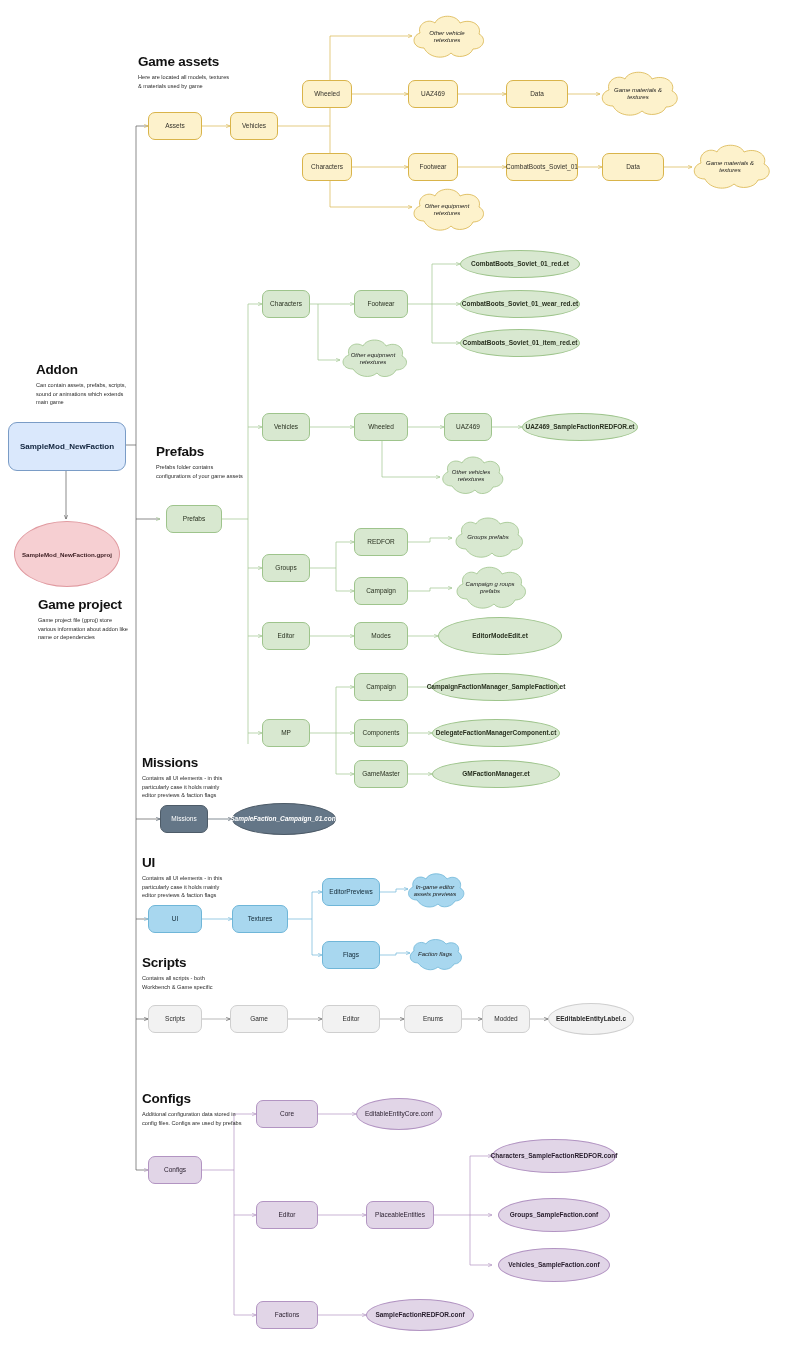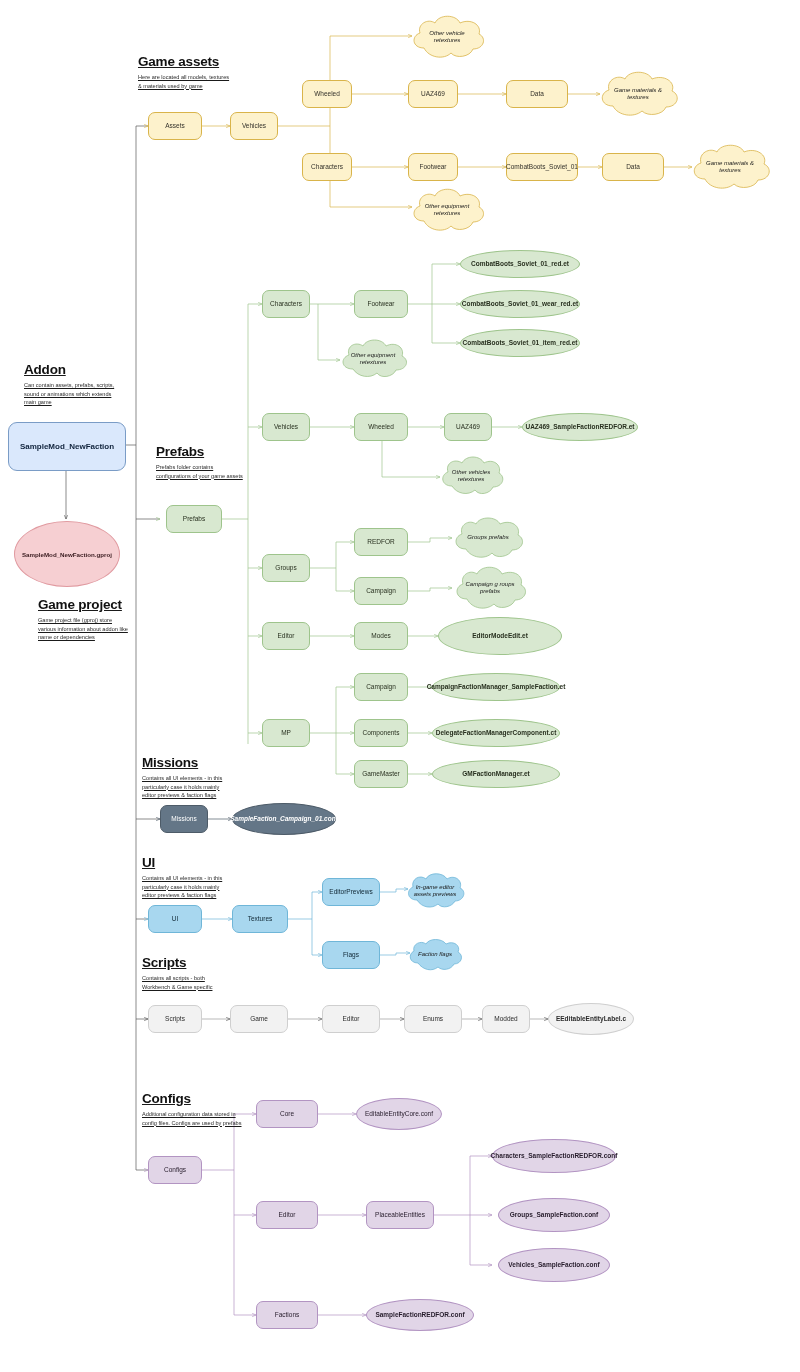--- a/index.html
+++ b/index.html
@@ -25,21 +25,21 @@
   .c-purple{background:#e1d5e7;border-color:#b294c2;color:#261c2b;}
 
   
   .cloud{position:absolute;}
   .cloud svg{position:absolute;left:0;top:0;}
   .cloud .ctext{position:absolute;left:0;top:0;width:100%;height:100%;
      display:flex;align-items:center;justify-content:center;text-align:center;
      font-size:6px;font-style:italic;line-height:1.2;padding:0 10%;box-sizing:border-box;}
 
   
-  .sect{position:absolute;text-decoration:underline;}
+  .sect{position:absolute;}
   .sect h2{margin:0;font-size:13.5px;font-weight:bold;letter-spacing:-0.2px;color:#111;}
   .sect p{margin:4px 0 0 0;font-size:5.6px;line-height:1.55;color:#2b2b2b;width:92px;}
   .sect.wide p{width:105px;}
 
   
   .root{position:absolute;left:8px;top:422px;width:116px;height:47px;
         background:#dae8fc;border:1px solid #7a9cc6;border-radius:9px;
         display:flex;align-items:center;justify-content:center;
         font-size:8px;font-weight:bold;color:#10233c;text-align:center;}
   .gproj{position:absolute;left:14px;top:521px;width:104px;height:64px;
@@ -189,21 +189,21 @@
     <path d="M470,1265 L492,1265" marker-end="url(#aP)"></path>
     <path d="M318,1315 L366,1315" marker-end="url(#aP)"></path>
   </g>
 </svg>
 
 <div class="sect" style="left:138px;top:54px;">
   <h2>Game assets</h2>
   <p>Here are located all models, textures &amp; materials used by game</p>
 </div>
 
-<div class="sect" style="left:24px;top:362px;">
+<div class="sect" style="left:36px;top:362px;">
   <h2>Addon</h2>
   <p>Can contain assets, prefabs, scripts, sound or animations which extends main game</p>
 </div>
 
 <div class="sect" style="left:24px;top:597px;margin-left:14px;">
   <h2>Game project</h2>
   <p>Game project file (gproj) store various information about addon like name or dependencies</p>
 </div>
 
 <div class="sect" style="left:156px;top:444px;">

